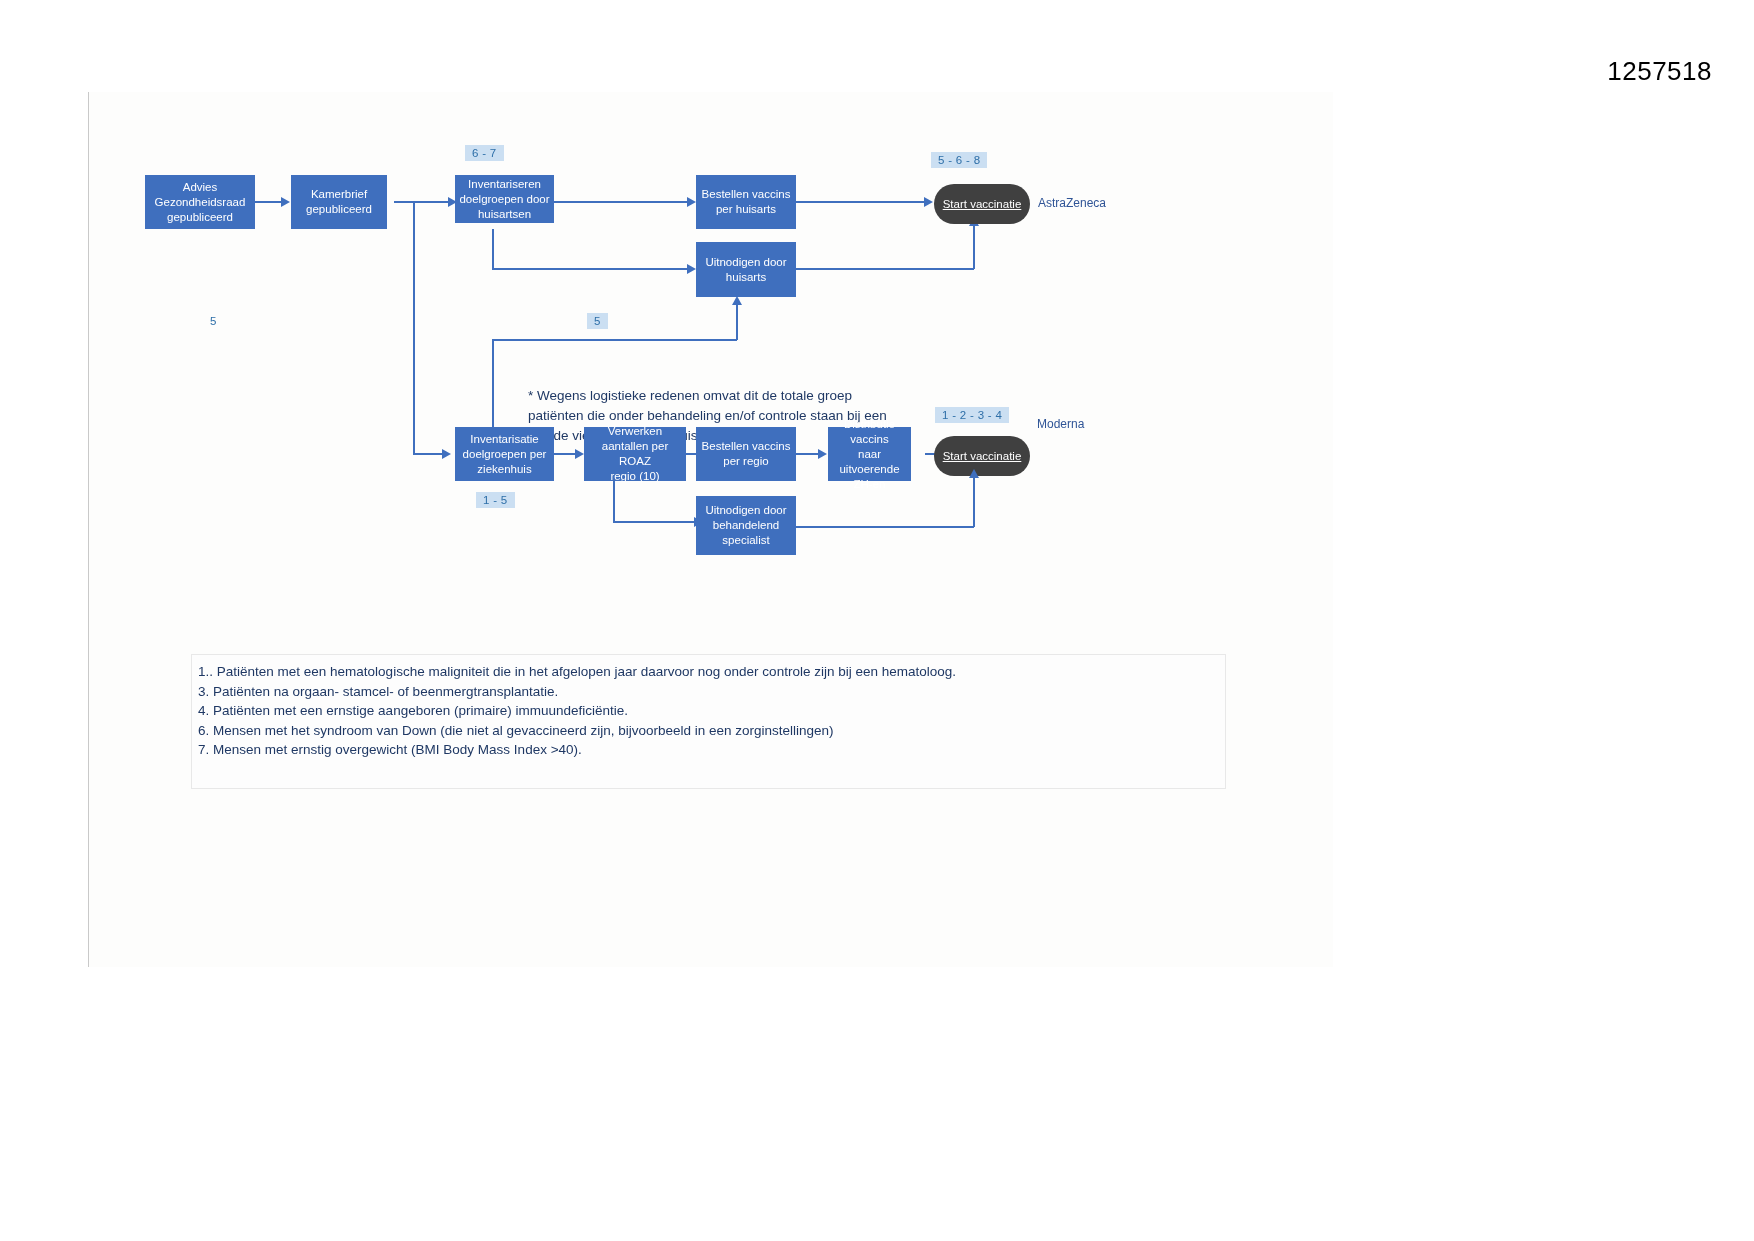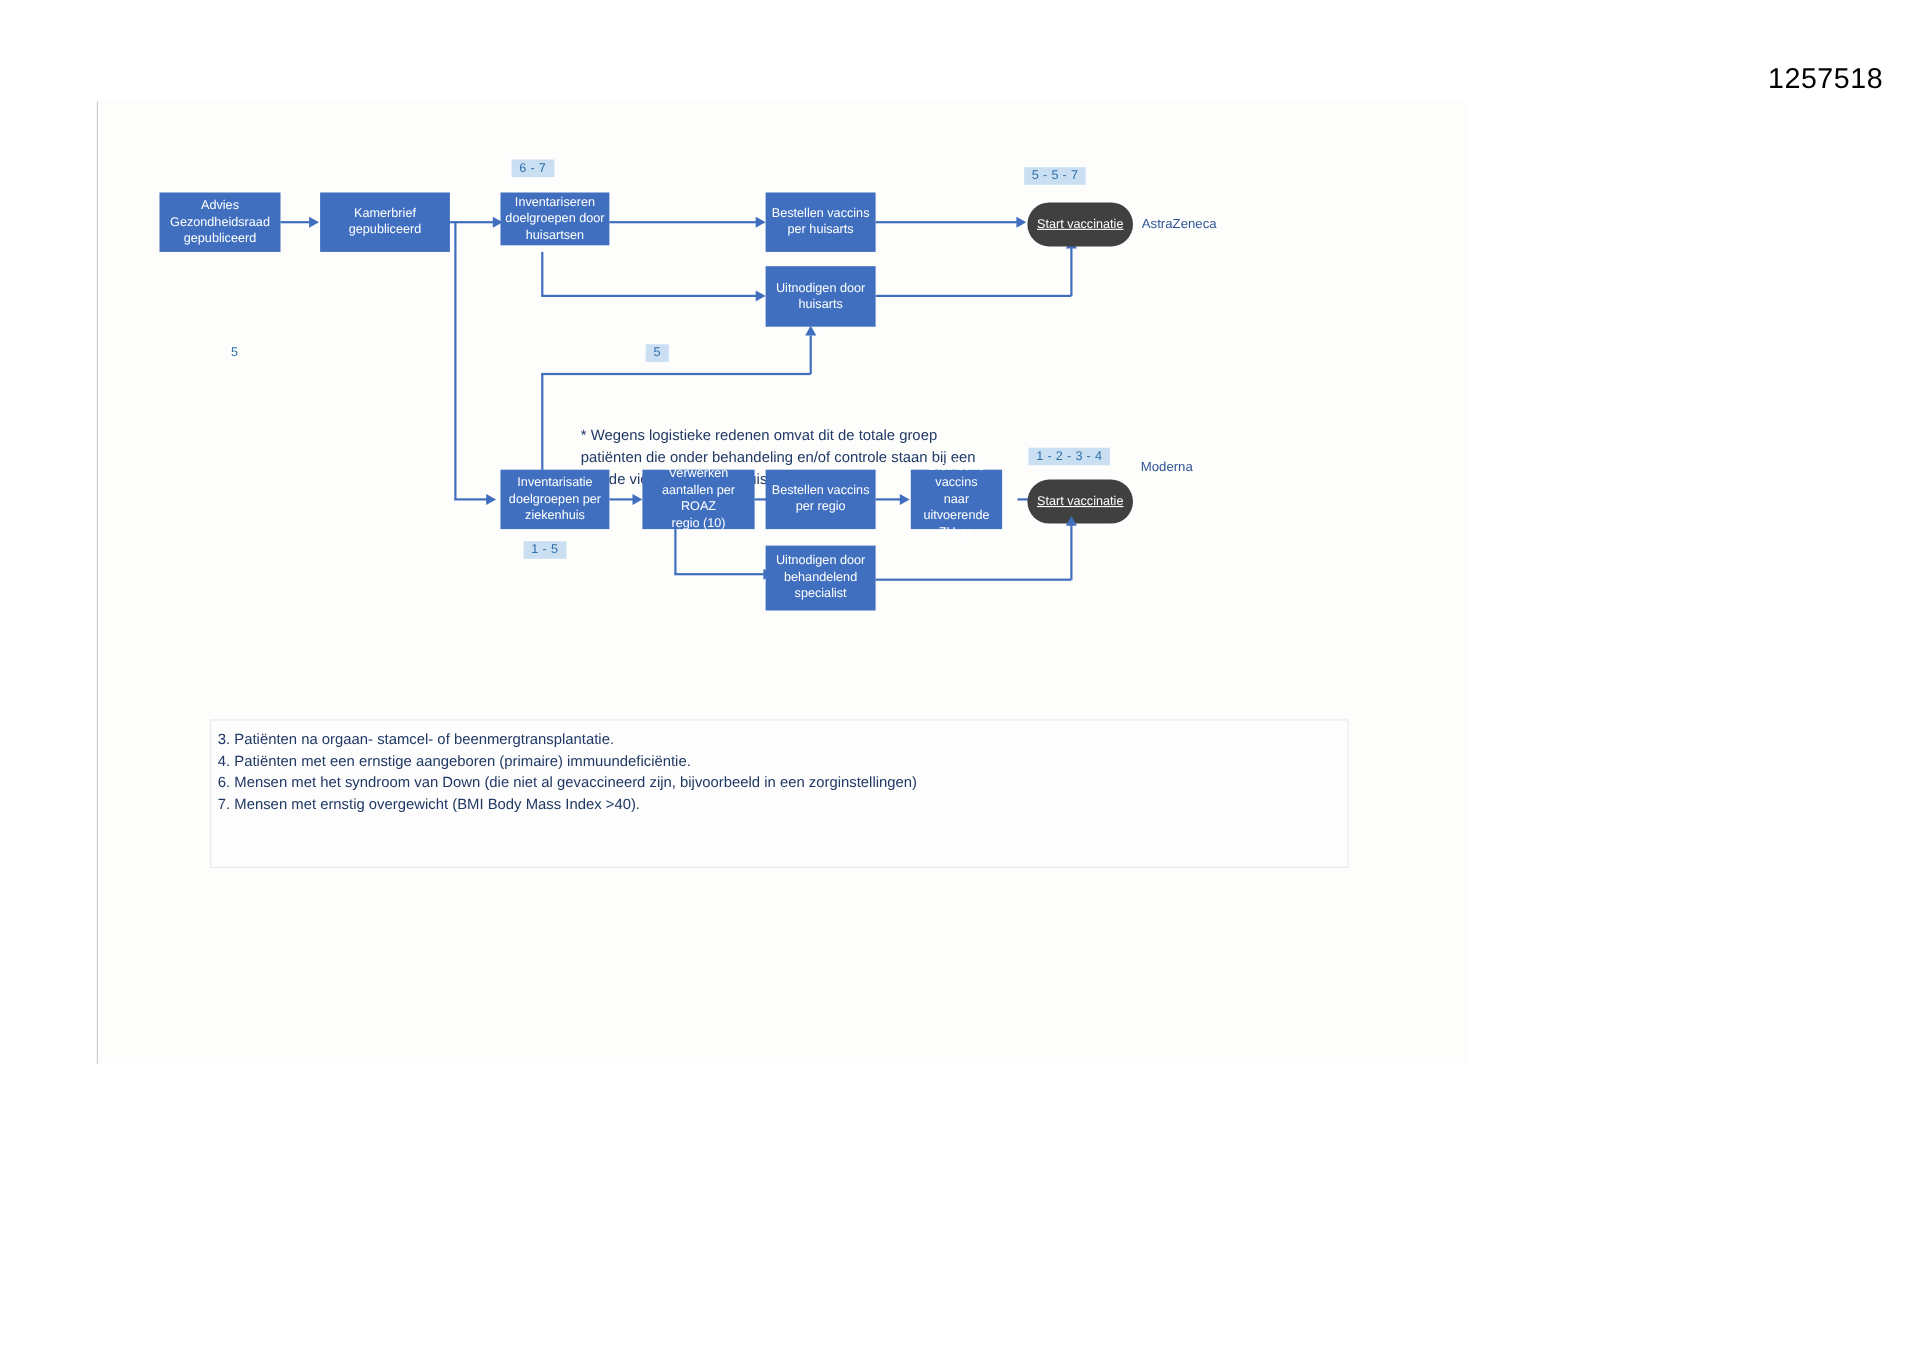--- a/index.html
+++ b/index.html
@@ -158,21 +158,21 @@
   <div class="canvas">
     <div class="canvas-left-rule"></div>
 
     <div class="node" style="left:57px; top:83px; width:110px; height:54px;">
       <span class="t">Advies<br>Gezondheidsraad<br>gepubliceerd</span>
     </div>
 
     <div class="line hline" style="left:167px; top:109px; width:29px;"></div>
     <div class="arrow-r" style="left:193px; top:105px;"></div>
 
-    <div class="node" style="left:203px; top:83px; width:118px; height:54px;">
+    <div class="node" style="left:203px; top:83px; width:96px; height:54px;">
       <span class="t">Kamerbrief<br>gepubliceerd</span>
     </div>
 
     <div class="line hline" style="left:306px; top:109px; width:60px;"></div>
     <div class="arrow-r" style="left:360px; top:105px;"></div>
 
     <div class="line vline" style="left:325px; top:109px; height:253px;"></div>
     <div class="line hline" style="left:325px; top:361px; width:35px;"></div>
     <div class="arrow-r" style="left:354px; top:357px;"></div>
 
@@ -200,21 +200,21 @@
     </div>
 
     <div class="line hline" style="left:708px; top:109px; width:134px;"></div>
     <div class="arrow-r" style="left:836px; top:105px;"></div>
 
     <div class="line hline" style="left:708px; top:176px; width:178px;"></div>
     <div class="line vline" style="left:885px; top:133px; height:44px;"></div>
     <div class="arrow-u" style="left:881px; top:125px;"></div>
 
     <div class="badge" style="left:843px; top:60px;">
-      <span>5 - 5 - 7</span>
+      <span>5 - 6 - 8</span>
     </div>
 
     <div class="node oval" style="left:846px; top:92px; width:96px; height:40px;">
       <span class="t">Start vaccinatie</span>
     </div>
 
     <div class="brand-label" style="left:950px; top:104px;">
       <span>AstraZeneca</span>
     </div>
 
@@ -284,20 +284,21 @@
     <div class="node" style="left:608px; top:404px; width:100px; height:59px;">
       <span class="t">Uitnodigen door<br>behandelend<br>specialist</span>
     </div>
 
     <div class="line hline" style="left:708px; top:434px; width:178px;"></div>
     <div class="line vline" style="left:885px; top:385px; height:50px;"></div>
     <div class="arrow-u" style="left:881px; top:377px;"></div>
 
     <div class="legend-box"></div>
     <div class="legend-list">
+      <div class="li">1.. Patiënten  met een hematologische maligniteit  die in het afgelopen jaar daarvoor nog onder controle zijn bij een hematoloog.</div>
       <div class="li">3. Patiënten na orgaan- stamcel- of beenmergtransplantatie.</div>
       <div class="li">4. Patiënten met een ernstige aangeboren (primaire) immuundeficiëntie.</div>
       <div class="li">6. Mensen met het syndroom van Down (die niet al gevaccineerd zijn, bijvoorbeeld in een zorginstellingen)</div>
       <div class="li">7. Mensen met ernstig overgewicht (BMI Body Mass Index  &gt;40).</div>
     </div>
 
   </div>
 </div>
 
 </body></html>

